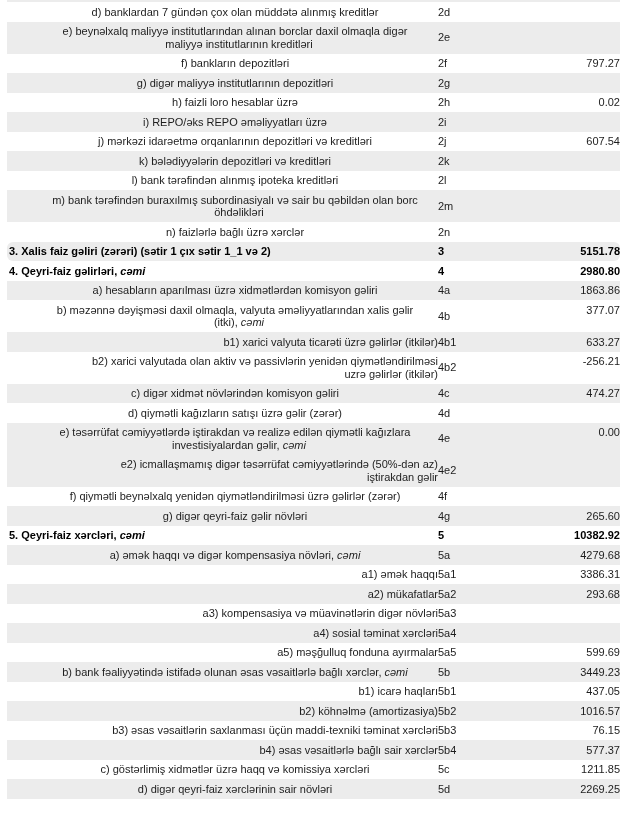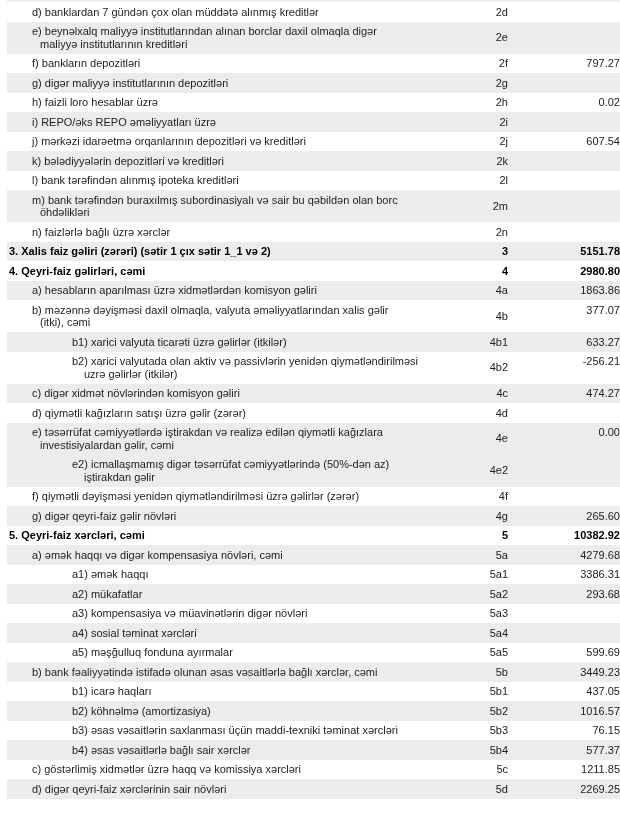--- a/index.html
+++ b/index.html
@@ -33,47 +33,48 @@
   }
   .row {
     display: flex;
     align-items: stretch;
     background: var(--bg);
   }
   .row.shaded { background: var(--stripe); }
   .row.bold {
     font-weight: bold;
     color: var(--bold-text);
+    border-radius: 6px;
   }
   .desc {
     flex: 1 1 auto;
     min-width: 0;
     padding-top: 3.5px;
     padding-bottom: 3.5px;
     line-height: 12.5px;
     white-space: pre-wrap;
   }
   .lvl0 .desc { padding-left: 2px; }
-  .lvl1 .desc { padding-left: 33px; text-indent: -8px; }
-  .lvl2 .desc { padding-left: 77px; text-indent: -12px; }
+  .lvl1 .desc { padding-left: 33px; text-indent: -8px; text-align: center; }
+  .lvl2 .desc { padding-left: 77px; text-indent: -12px; text-align: right; }
   .code {
     flex: 0 0 70px;
     width: 70px;
-    text-align: right;
+    text-align: left;
     align-self: center;
     line-height: 12.5px;
   }
   .val {
     flex: 0 0 112px;
     width: 112px;
     text-align: right;
     padding-top: 3.5px;
     line-height: 12.5px;
   }
-  .it { }
+  .it { font-style: italic; }
 </style>
 </head>
 <body>
 
 <div class="top-sliver"></div>
 <div class="report-table">
     <div class="row lvl1">
       <div class="desc">d) banklardan 7 gündən çox olan müddətə alınmış kreditlər</div>
       <div class="code">2d</div>
       <div class="val"></div>
@@ -178,21 +179,21 @@
       <div class="code">4e</div>
       <div class="val">0.00</div>
     </div>
     <div class="row lvl2 shaded">
       <div class="desc">e2) icmallaşmamış digər təsərrüfat cəmiyyətlərində (50%-dən az)
 iştirakdan gəlir</div>
       <div class="code">4e2</div>
       <div class="val"></div>
     </div>
     <div class="row lvl1">
-      <div class="desc">f) qiymətli dəyişməsi yenidən qiymətləndirilməsi üzrə gəlirlər (zərər)</div>
+      <div class="desc">f) qiymətli beynəlxalq yenidən qiymətləndirilməsi üzrə gəlirlər (zərər)</div>
       <div class="code">4f</div>
       <div class="val"></div>
     </div>
     <div class="row lvl1 shaded">
       <div class="desc">g) digər qeyri-faiz gəlir növləri</div>
       <div class="code">4g</div>
       <div class="val">265.60</div>
     </div>
     <div class="row lvl0 bold">
       <div class="desc">5. Qeyri-faiz xərcləri, <span class="it">cəmi</span></div>

